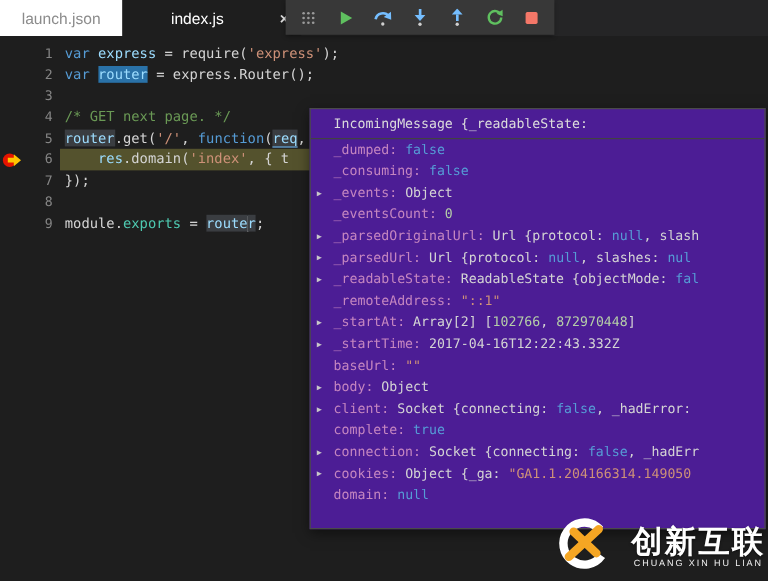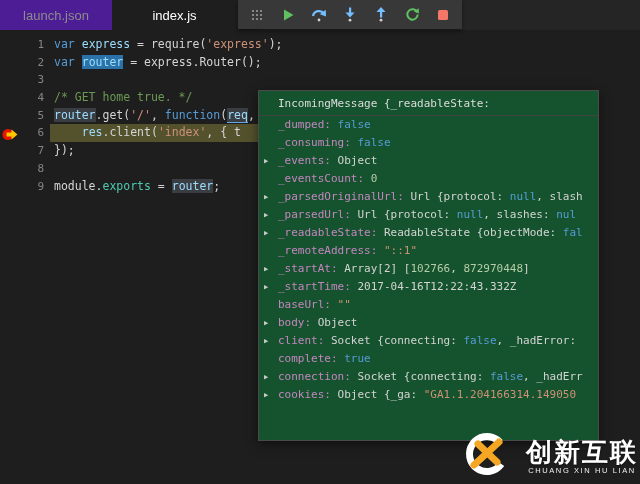--- a/index.html
+++ b/index.html
@@ -3,21 +3,21 @@
 <meta charset="utf-8">
 <style>
   * { margin:0; padding:0; box-sizing:border-box; }
   html,body { width:640px; height:484px; overflow:hidden; background:#1e1e1e;
               font-family:"Liberation Sans", sans-serif; }
   #window { position:relative; width:640px; height:484px; background:#1e1e1e; }
 
   
   #topbar { position:relative; height:30px; background:#252526; display:flex; }
   .tab { height:30px; display:flex; align-items:center; font-size:13px; cursor:default; }
-  .tab.inactive { width:112px; background:#4c1d95; color:#8c8c8c; justify-content:center; }
+  .tab.inactive { width:102px; background:#ffffff; color:#8c8c8c; justify-content:center; }
   .tab.active  { width:149px; background:#1e1e1e; color:#ffffff; }
   .tab.active .tab-label { flex:1; text-align:center; }
   .tab-close { width:20px; text-align:center; color:#e0e0e0; font-size:13px; font-weight:bold; margin-right:4px; }
 
   #debug-toolbar { position:absolute; left:238px; top:0; height:29px; width:224px;
     background:#383838; display:flex; align-items:center; justify-content:space-between;
     padding:0 10px; box-shadow:0 2px 4px rgba(0,0,0,.45); }
   .tb-btn { width:18px; height:18px; display:flex; align-items:center; justify-content:center; }
 
   
@@ -37,22 +37,22 @@
   .c-str { color:#ce9178; }
   .c-com { color:#6a9955; }
   .c-teal{ color:#4ec9b0; }
   .bg-read  { background:#3a3d41; }
   .bg-write { background:#2a72a8; }
   .uline { border-bottom:1px solid #65a7dc; }
   .cursor { display:inline-block; width:1.5px; height:13px; background:#eeeeee;
     vertical-align:text-bottom; margin:0 -0.75px; }
 
   
-  #tooltip { position:absolute; left:258px; top:90px; width:341px; height:351px;
-    background:#14532d; border:1px solid #4a4a4a; z-index:5; overflow:hidden;
+  #tooltip { position:absolute; left:258px; top:90px; width:380px; height:351px;
+    background:#4c1d95; border:1px solid #4a4a4a; z-index:5; overflow:hidden;
     box-shadow:0 3px 10px rgba(0,0,0,.5);
     font-family:"DejaVu Sans Mono", monospace; font-size:11px; color:#d4d4d4; }
   #tooltip-header { height:25px; line-height:25px; padding-left:19px; color:#dcdcdc;
     border-bottom:1px solid #424242; white-space:pre; }
   .tt-row { position:relative; height:18px; line-height:18px; padding-left:19px; white-space:pre; }
   .tt-arrow { position:absolute; left:5px; top:0; font-size:7px; color:#c8c8c8; line-height:18px; }
   .c-prop { color:#c586c0; }
   .c-blue { color:#569cd6; }
   .c-num  { color:#b5cea8; }
   .c-gray { color:#a0a0a0; }
@@ -140,23 +140,23 @@
     <div id="breakpoint">
       <svg width="17" height="13" viewBox="0 0 17 13">
         <circle cx="6" cy="6.5" r="5.6" fill="#e51400"></circle>
         <path d="M4.5 4.5 L9.5 4.5 L9.5 1.5 L15.5 6.5 L9.5 11.5 L9.5 8.5 L4.5 8.5 Z" fill="#ffc500"></path>
       </svg>
     </div>
     <div id="lines">
         <div class="code-row"><span class="gutter-num">1</span><span class="code-text"><span class="c-kw">var </span><span class="c-id">express</span><span class="c-txt"> = require(</span><span class="c-str">'express'</span><span class="c-txt">);</span></span></div>
         <div class="code-row"><span class="gutter-num">2</span><span class="code-text"><span class="c-kw">var </span><span class="c-id bg-write">router</span><span class="c-txt"> = express.Router();</span></span></div>
         <div class="code-row"><span class="gutter-num">3</span><span class="code-text"></span></div>
-        <div class="code-row"><span class="gutter-num">4</span><span class="code-text"><span class="c-com">/* GET home true. */</span></span></div>
+        <div class="code-row"><span class="gutter-num">4</span><span class="code-text"><span class="c-com">/* GET next page. */</span></span></div>
         <div class="code-row"><span class="gutter-num">5</span><span class="code-text"><span class="c-id bg-read">router</span><span class="c-txt">.get(</span><span class="c-str">'/'</span><span class="c-txt">, </span><span class="c-kw">function</span><span class="c-txt">(</span><span class="c-id bg-read uline">req</span><span class="c-txt">, </span><span class="c-id">res</span><span class="c-txt">, </span><span class="c-id">next</span><span class="c-txt">) {</span></span></div>
-        <div class="code-row"><span class="gutter-num">6</span><span class="code-text"><span class="c-txt">    </span><span class="c-id">res</span><span class="c-txt">.client(</span><span class="c-str">'index'</span><span class="c-txt">, { t</span></span></div>
+        <div class="code-row"><span class="gutter-num">6</span><span class="code-text"><span class="c-txt">    </span><span class="c-id">res</span><span class="c-txt">.domain(</span><span class="c-str">'index'</span><span class="c-txt">, { t</span></span></div>
         <div class="code-row"><span class="gutter-num">7</span><span class="code-text"><span class="c-txt">});</span></span></div>
         <div class="code-row"><span class="gutter-num">8</span><span class="code-text"></span></div>
         <div class="code-row"><span class="gutter-num">9</span><span class="code-text"><span class="c-txt">module.</span><span class="c-teal">exports</span><span class="c-txt"> = </span><span class="c-id bg-read">route</span><span class="cursor"></span><span class="c-id bg-read">r</span><span class="c-txt">;</span></span></div>
       </div>
   </div>
 
   <div id="tooltip">
     <div id="tooltip-header">IncomingMessage {_readableState:</div>
     <div id="tooltip-rows">
         <div class="tt-row"><span class="c-prop">_dumped:</span><span class="c-txt"> </span><span class="c-blue">false</span></div>
@@ -168,20 +168,21 @@
         <div class="tt-row"><span class="tt-arrow">▶</span><span class="c-prop">_readableState:</span><span class="c-txt"> ReadableState {objectMode: </span><span class="c-blue">fal</span></div>
         <div class="tt-row"><span class="c-prop">_remoteAddress:</span><span class="c-txt"> </span><span class="c-str">"::1"</span></div>
         <div class="tt-row"><span class="tt-arrow">▶</span><span class="c-prop">_startAt:</span><span class="c-txt"> Array[2] [</span><span class="c-num">102766</span><span class="c-txt">, </span><span class="c-num">872970448</span><span class="c-txt">]</span></div>
         <div class="tt-row"><span class="tt-arrow">▶</span><span class="c-prop">_startTime:</span><span class="c-txt"> 2017-04-16T12:22:43.332Z</span></div>
         <div class="tt-row"><span class="c-prop">baseUrl:</span><span class="c-txt"> </span><span class="c-str">""</span></div>
         <div class="tt-row"><span class="tt-arrow">▶</span><span class="c-prop">body:</span><span class="c-txt"> Object</span></div>
         <div class="tt-row"><span class="tt-arrow">▶</span><span class="c-prop">client:</span><span class="c-txt"> Socket {connecting: </span><span class="c-blue">false</span><span class="c-txt">, _hadError:</span></div>
         <div class="tt-row"><span class="c-prop">complete:</span><span class="c-txt"> </span><span class="c-blue">true</span></div>
         <div class="tt-row"><span class="tt-arrow">▶</span><span class="c-prop">connection:</span><span class="c-txt"> Socket {connecting: </span><span class="c-blue">false</span><span class="c-txt">, _hadErr</span></div>
         <div class="tt-row"><span class="tt-arrow">▶</span><span class="c-prop">cookies:</span><span class="c-txt"> Object {_ga: </span><span class="c-str">"GA1.1.204166314.149050</span></div>
+        <div class="tt-row"><span class="c-prop">domain:</span><span class="c-txt"> </span><span class="c-blue">null</span></div>
       </div>
   </div>
 
   <div id="watermark">
     <span>
       <svg width="46" height="46" viewBox="0 0 46 46">
         <circle cx="23" cy="23" r="17.5" stroke="#ffffff" stroke-width="7" fill="none" stroke-dasharray="86 24" transform="rotate(35 23 23)"></circle>
         <path d="M10 34 L35 11" stroke="#f5a623" stroke-width="7" stroke-linecap="round"></path>
         <path d="M14 13 L33 31" stroke="#f5a623" stroke-width="7" stroke-linecap="round"></path>
       </svg>

